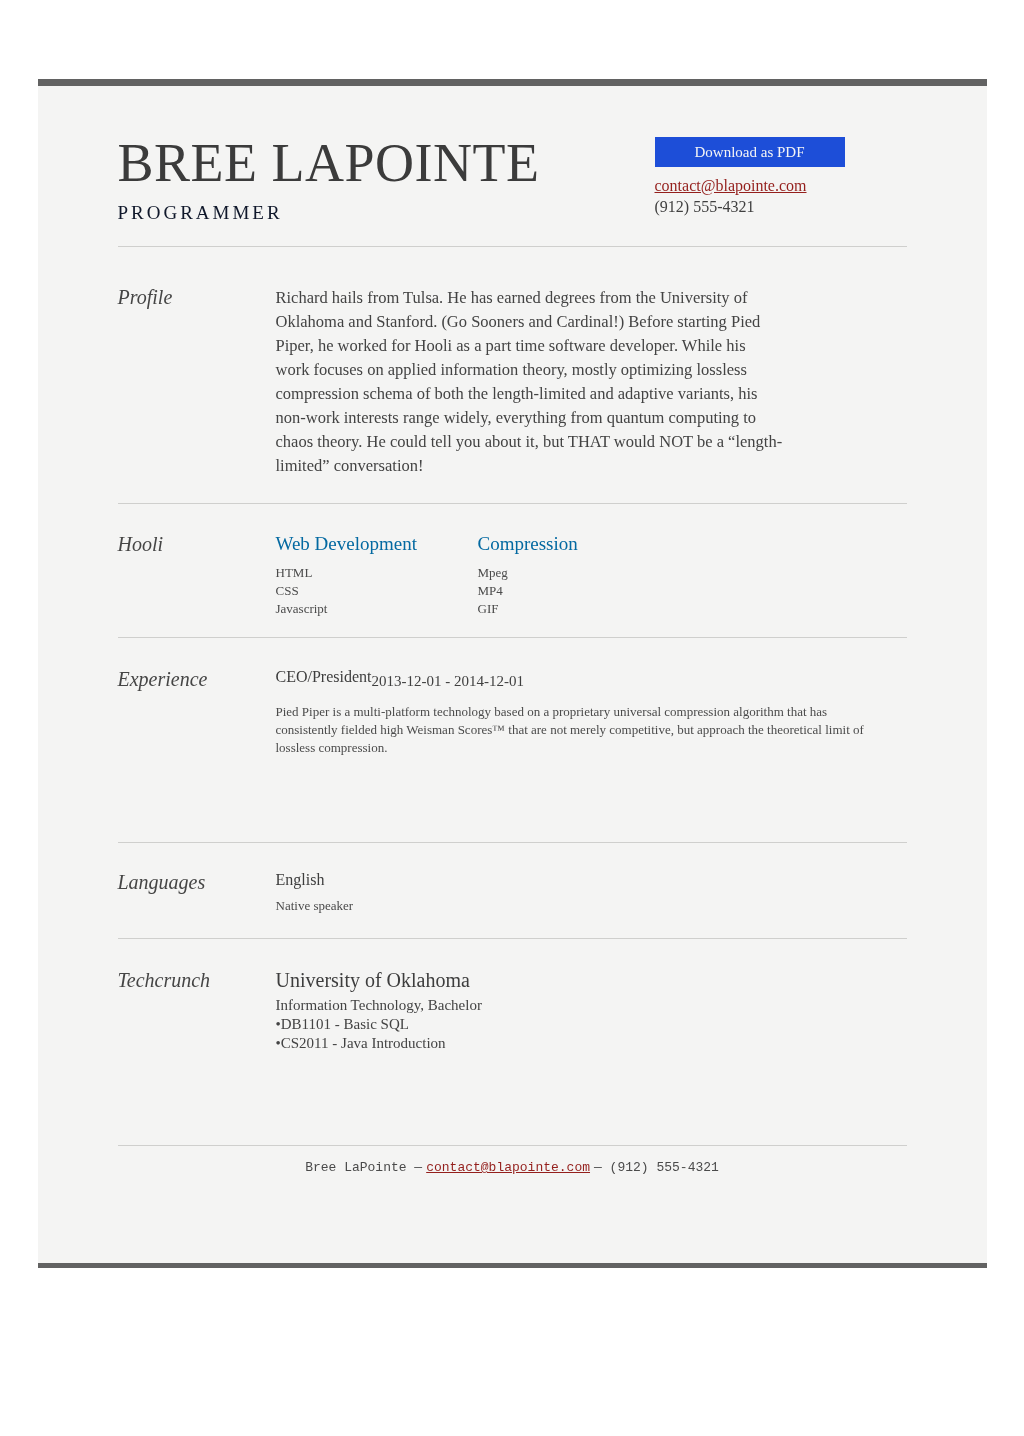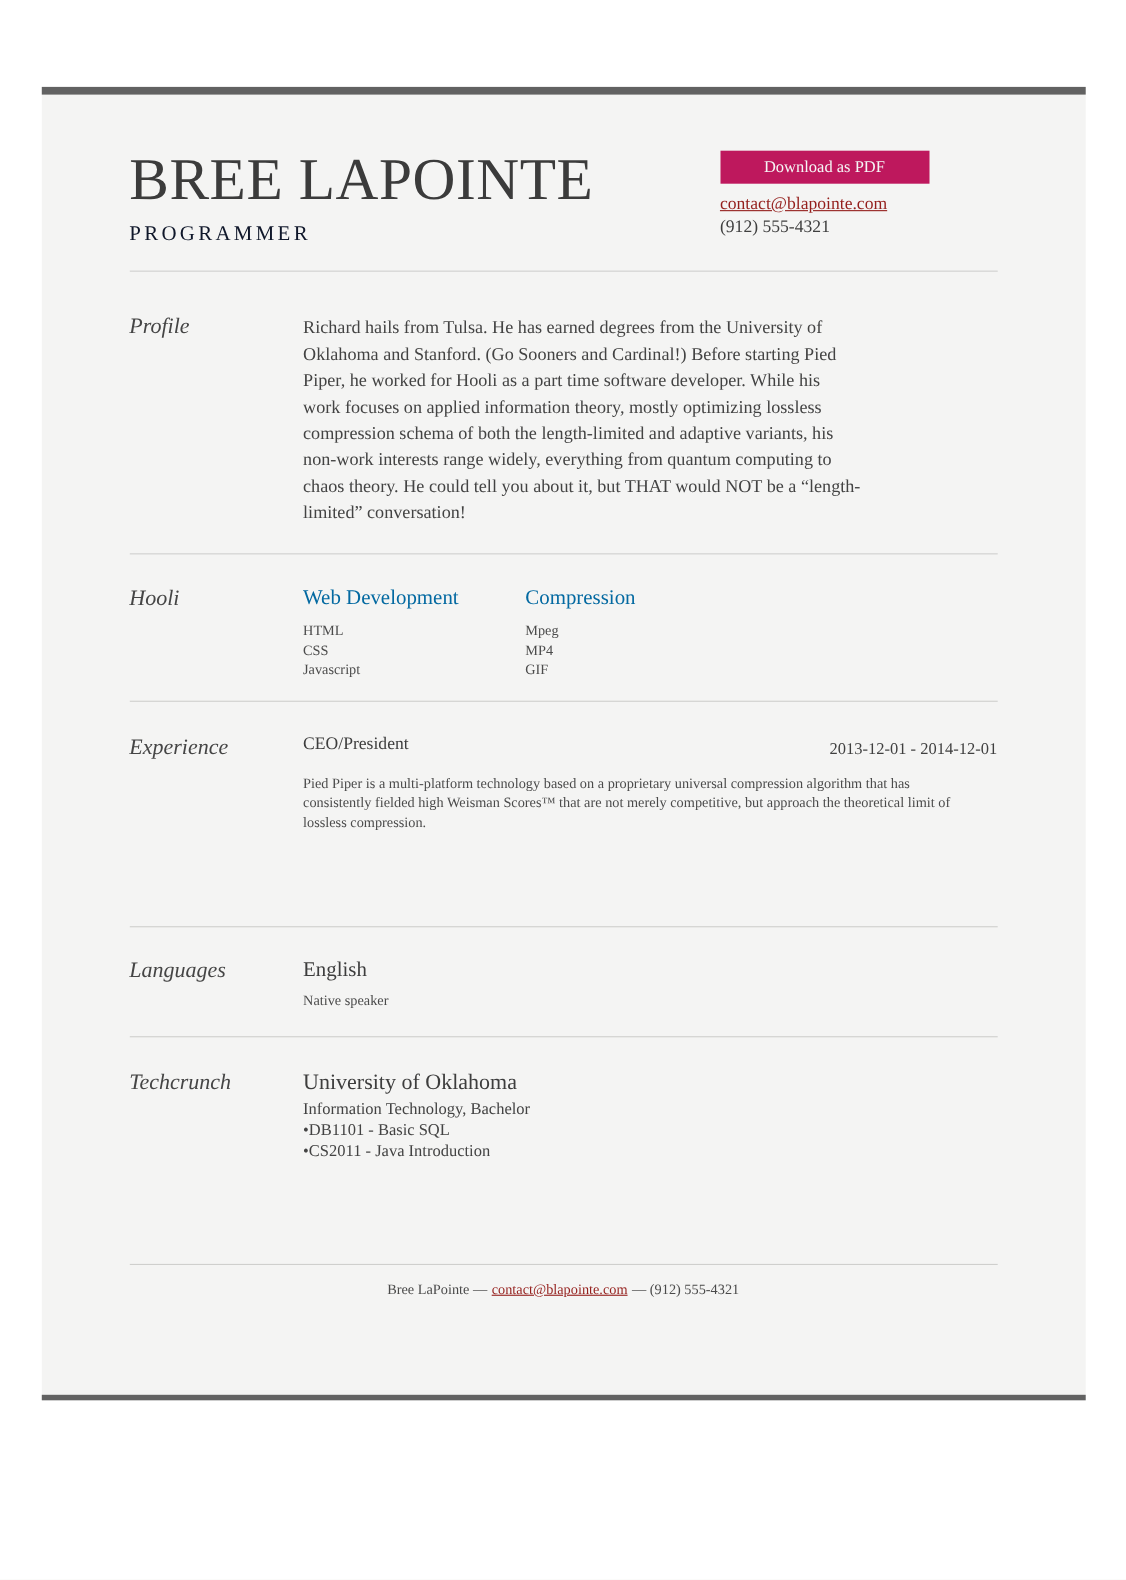--- a/index.html
+++ b/index.html
@@ -41,21 +41,21 @@
     margin-top: 11px;
     font-size: 19px;
     letter-spacing: 3px;
     color: #0f172a;
   }
   .header-right { width: 252px; padding-top: 1px; }
   .pdf-btn {
     display: block;
     width: 190px;
     height: 30px;
-    background: #be185d;
+    background: #1d4ed8;
     color: #f5f5f5;
     border: none;
     font-family: "Liberation Serif", "DejaVu Serif", serif;
     font-size: 15px;
     text-align: center;
     cursor: pointer;
   }
   .email-link {
     display: inline-block;
     margin-top: 10px;
@@ -87,46 +87,47 @@
   }
 
   .section-skills { padding: 29px 0 19px; }
   .skills-groups { display: flex; }
   .skill-group { width: 202px; }
   .group-name { font-size: 19px; font-weight: 400; color: #0369a1; margin-bottom: 9px; }
   .skill-list { list-style: none; }
   .skill-list li { font-size: 13px; line-height: 18px; color: #4b4b4b; }
 
   .section-experience { padding: 30px 0 85px; }
-  .entry-head { display: flex; justify-content: space-between; align-items: flex-start; }
+  .entry-head { display: flex; align-items: flex-start; }
   .entry-title { font-size: 16px; font-weight: 400; color: #3d3d3d; }
   .entry-dates { font-size: 15px; color: #3f3f3f; margin-top: 5px; }
   .entry-body { margin-top: 13px; width: 600px; }
   .entry-summary { font-size: 13px; line-height: 18px; color: #4b4b4b; }
   .highlight-list { list-style: none; }
   .highlight-list li, .course-list li { font-size: 13px; line-height: 18px; color: #4b4b4b; }
   .highlight-list li::before { content: "\2022 "; }
 
   .section-languages { padding: 28px 0 24px; }
-  .language-name { font-size: 19px; font-weight: 400; color: #3d3d3d; }
+  .language-name { font-size: 16px; font-weight: 400; color: #3d3d3d; }
   .language-fluency { margin-top: 9px; font-size: 13px; color: #4b4b4b; }
 
   .section-education { padding: 30px 0 92px; }
   .edu-institution { font-size: 20px; font-weight: 400; color: #3d3d3d; }
   .edu-degree { margin-top: 4px; font-size: 15px; line-height: 19px; color: #434343; }
   .course-list { list-style: none; }
   .course-list li { font-size: 15px; line-height: 19px; color: #434343; }
   .course-list li::before { content: "\2022 "; }
 
   
   .footer {
     text-align: center;
     padding: 14px 0 88px;
     font-size: 13px;
     color: #4a4a4a;
+    font-family: Liberation Mono, monospace;
   }
   .footer-email {
     color: #941f1c;
     text-decoration: underline;
     margin: 0 4px;
   }
 </style>
 </head>
 <body>
 

